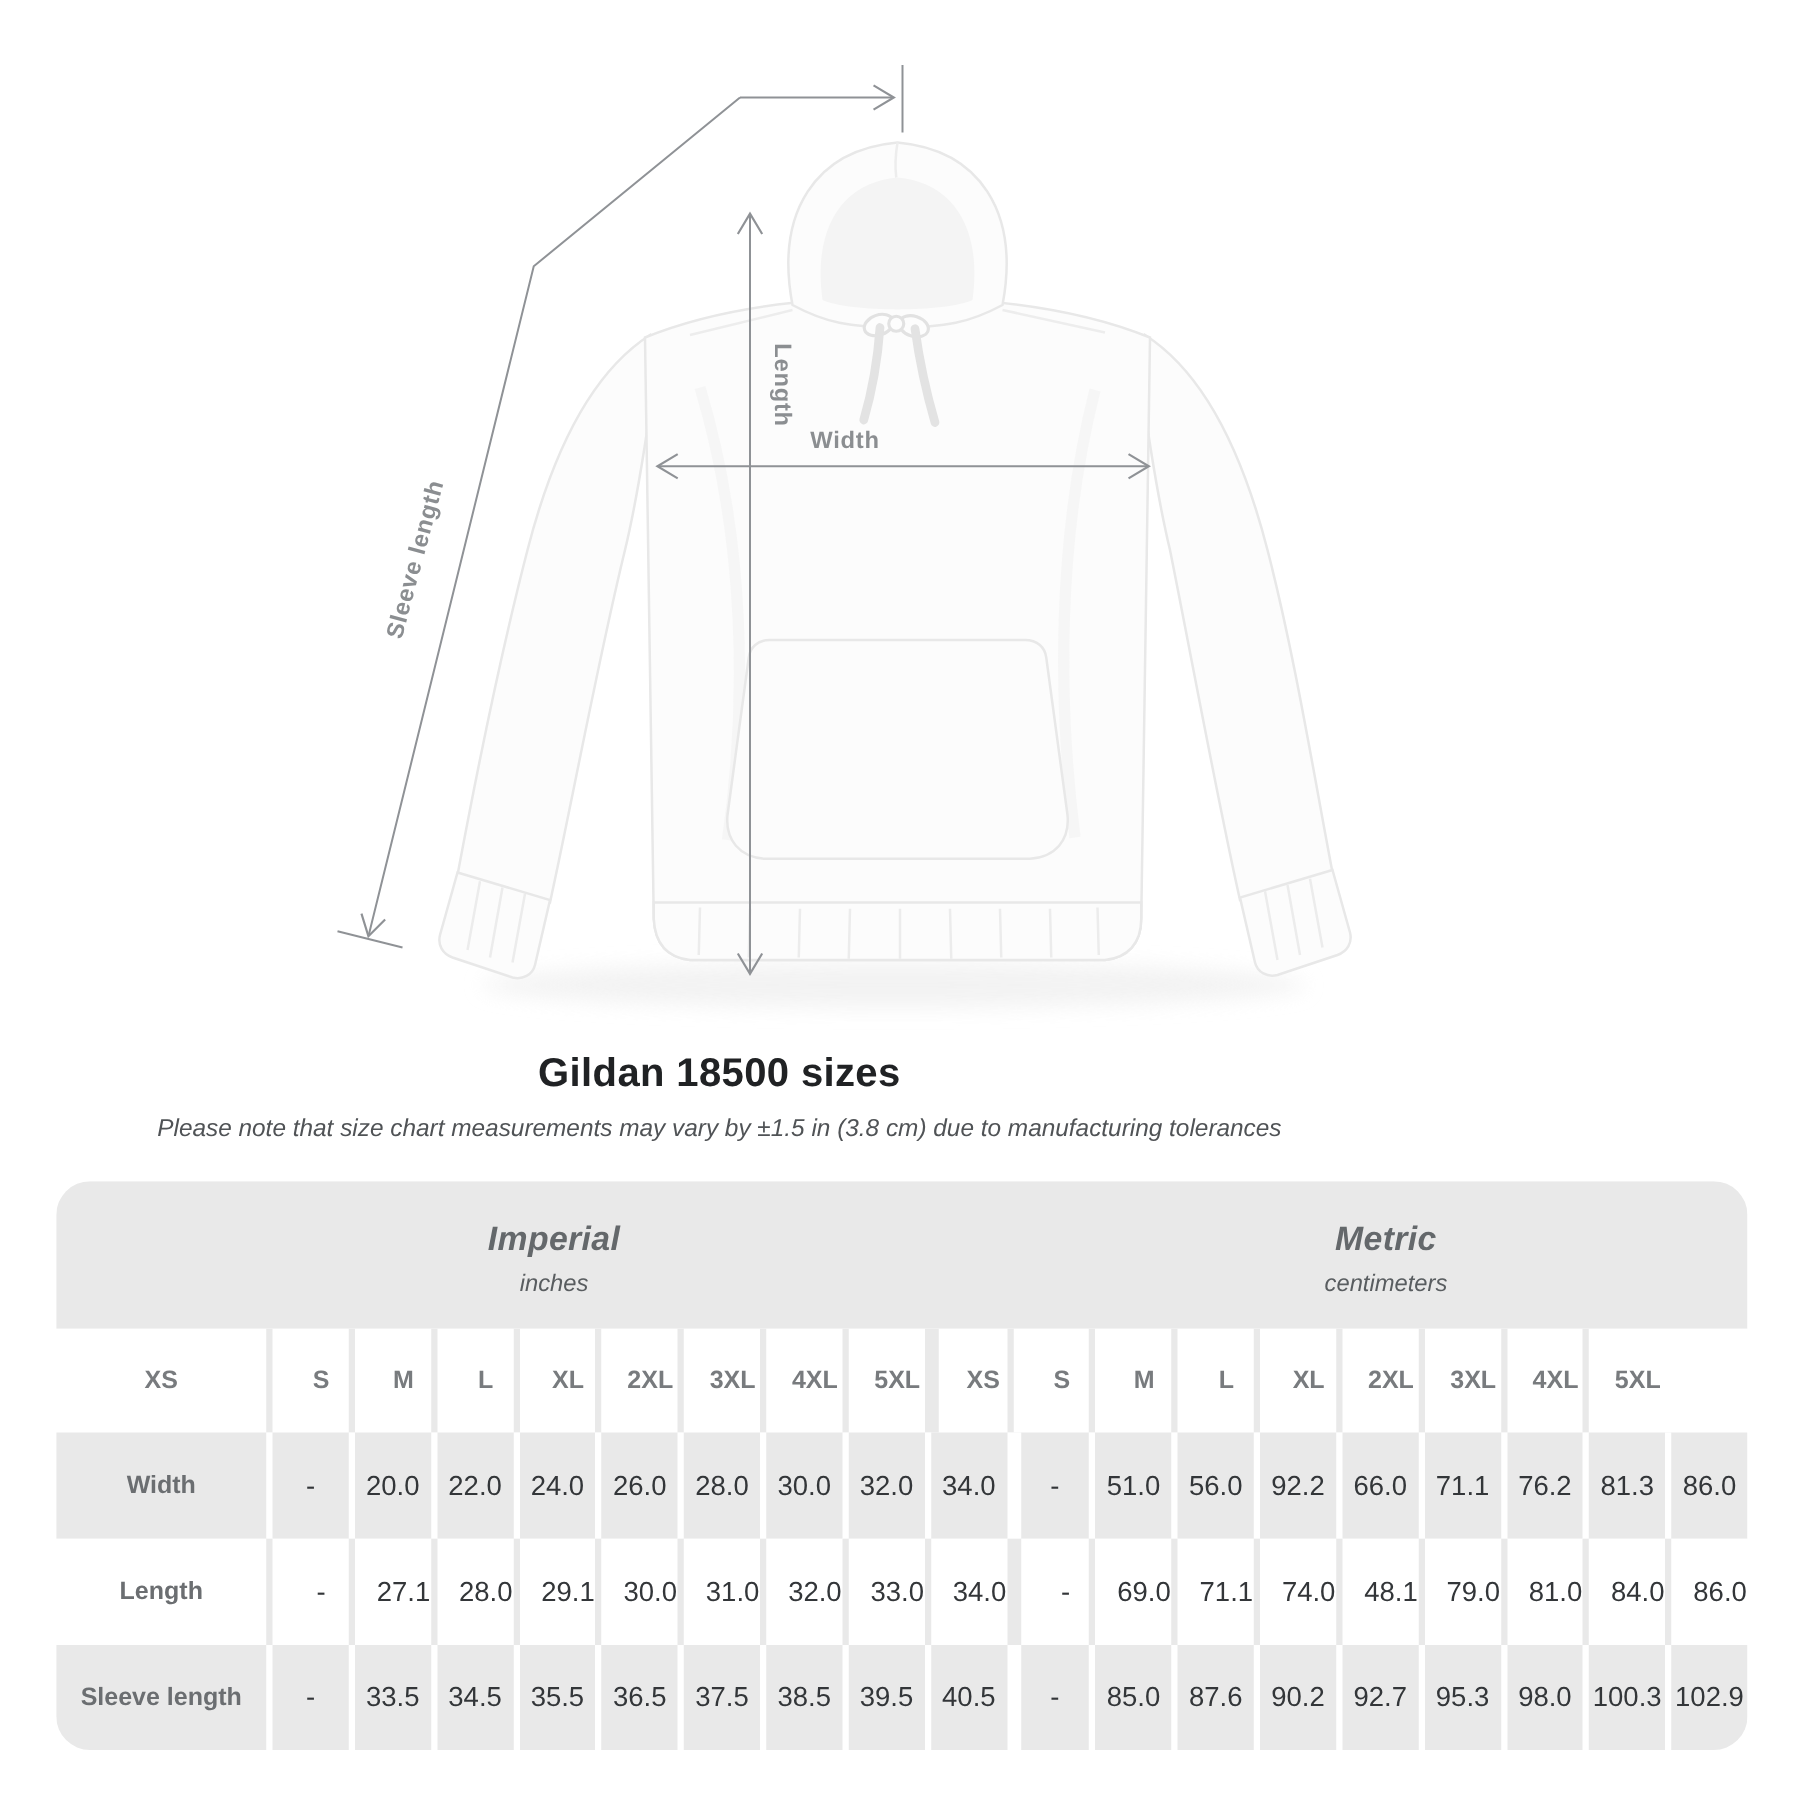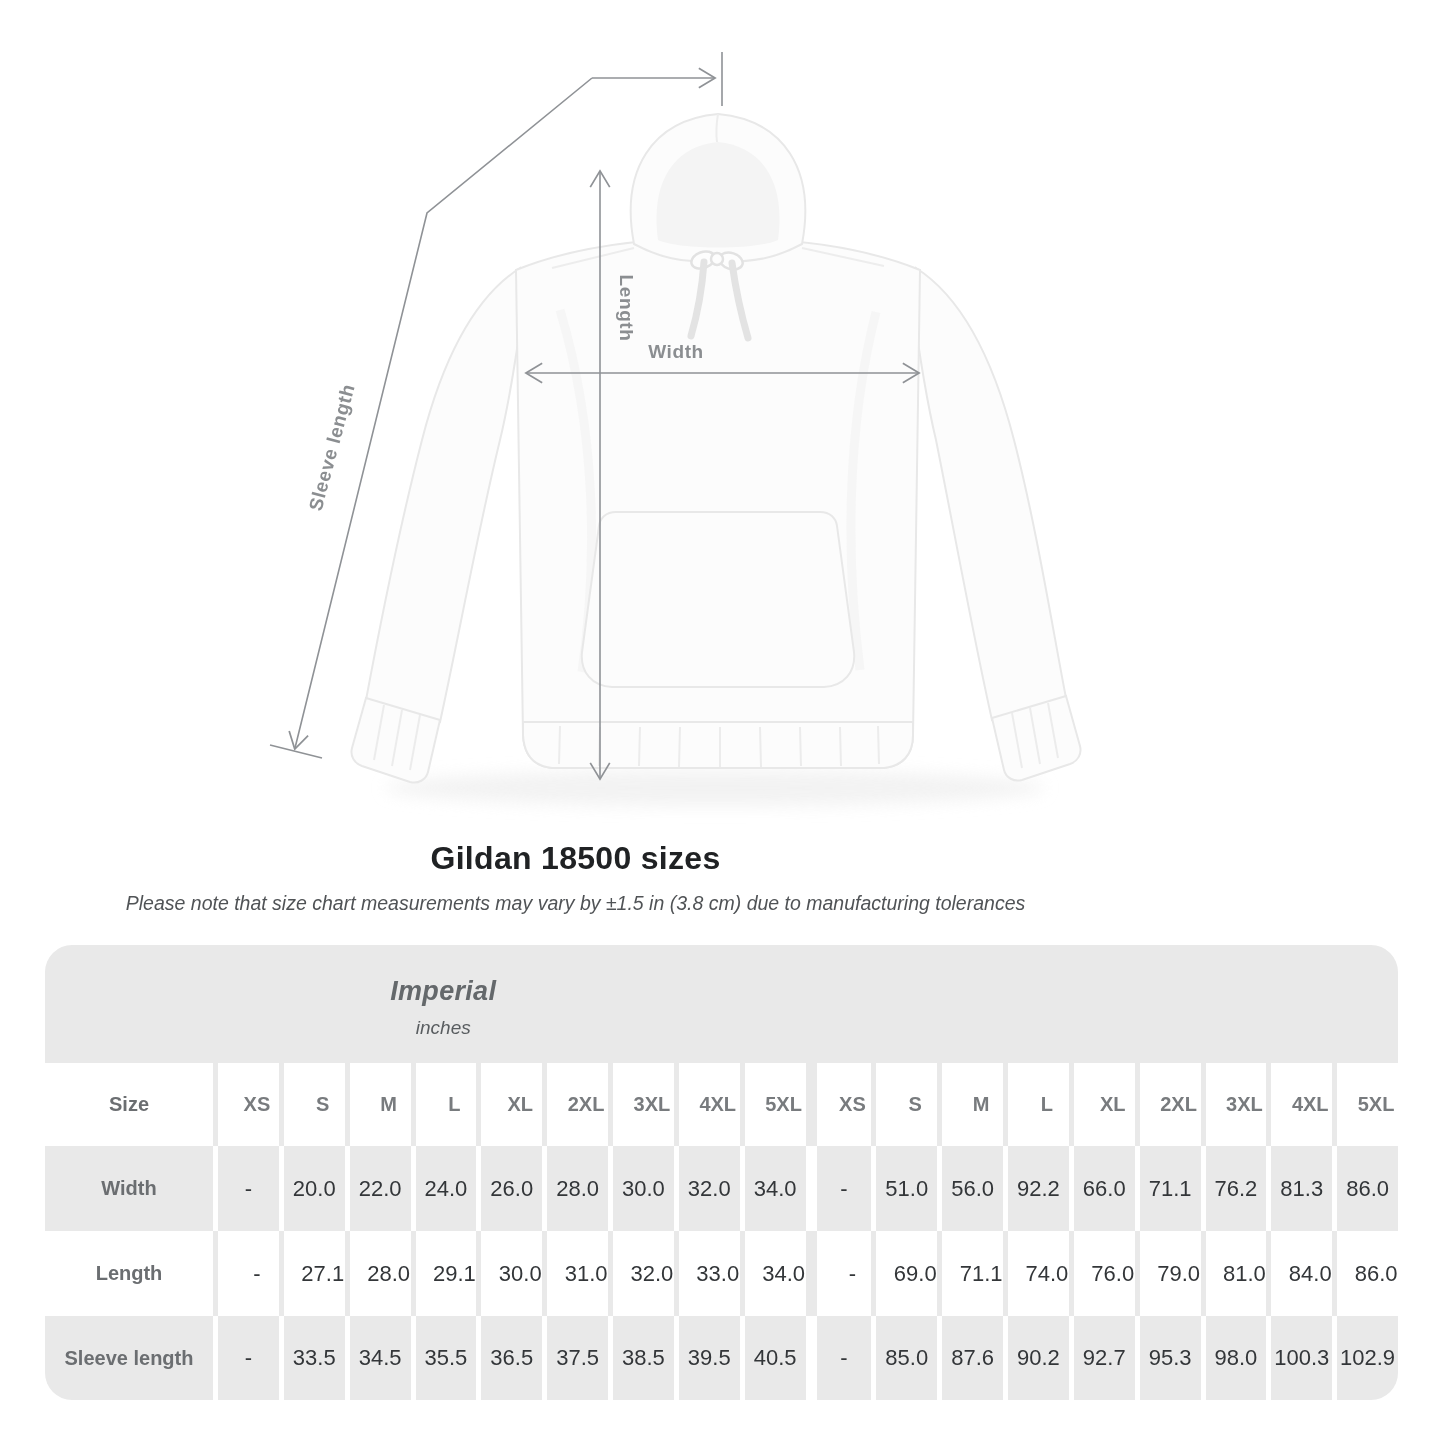--- a/index.html
+++ b/index.html
@@ -190,24 +190,27 @@
     <h1>Gildan 18500 sizes</h1>
     <p>Please note that size chart measurements may vary by ±1.5 in (3.8 cm) due to manufacturing tolerances</p>
   </div>
 
   <div class="size-table-wrap">
     <div class="band">
       <div class="unit unit-imperial">
         <div class="unit-title">Imperial</div>
         <div class="unit-sub">inches</div>
       </div>
+      <div class="unit unit-metric">
+        <div class="unit-title">Metric</div>
+        <div class="unit-sub">centimeters</div>
+      </div>
     </div>
     <div id="table-rows">
         <div class="trow row-white thead">
-          <div class="cell label-cell">Size</div>
           <div class="cell">XS</div>
           <div class="cell">S</div>
           <div class="cell">M</div>
           <div class="cell">L</div>
           <div class="cell">XL</div>
           <div class="cell">2XL</div>
           <div class="cell">3XL</div>
           <div class="cell">4XL</div>
           <div class="cell">5XL</div>
           <div class="cell metric-start">XS</div>
@@ -249,21 +252,21 @@
           <div class="cell">29.1</div>
           <div class="cell">30.0</div>
           <div class="cell">31.0</div>
           <div class="cell">32.0</div>
           <div class="cell">33.0</div>
           <div class="cell">34.0</div>
           <div class="cell metric-start">-</div>
           <div class="cell">69.0</div>
           <div class="cell">71.1</div>
           <div class="cell">74.0</div>
-          <div class="cell">76.0</div>
+          <div class="cell">48.1</div>
           <div class="cell">79.0</div>
           <div class="cell">81.0</div>
           <div class="cell">84.0</div>
           <div class="cell">86.0</div>
         </div>
         <div class="trow row-gray">
           <div class="cell label-cell">Sleeve length</div>
           <div class="cell">-</div>
           <div class="cell">33.5</div>
           <div class="cell">34.5</div>

